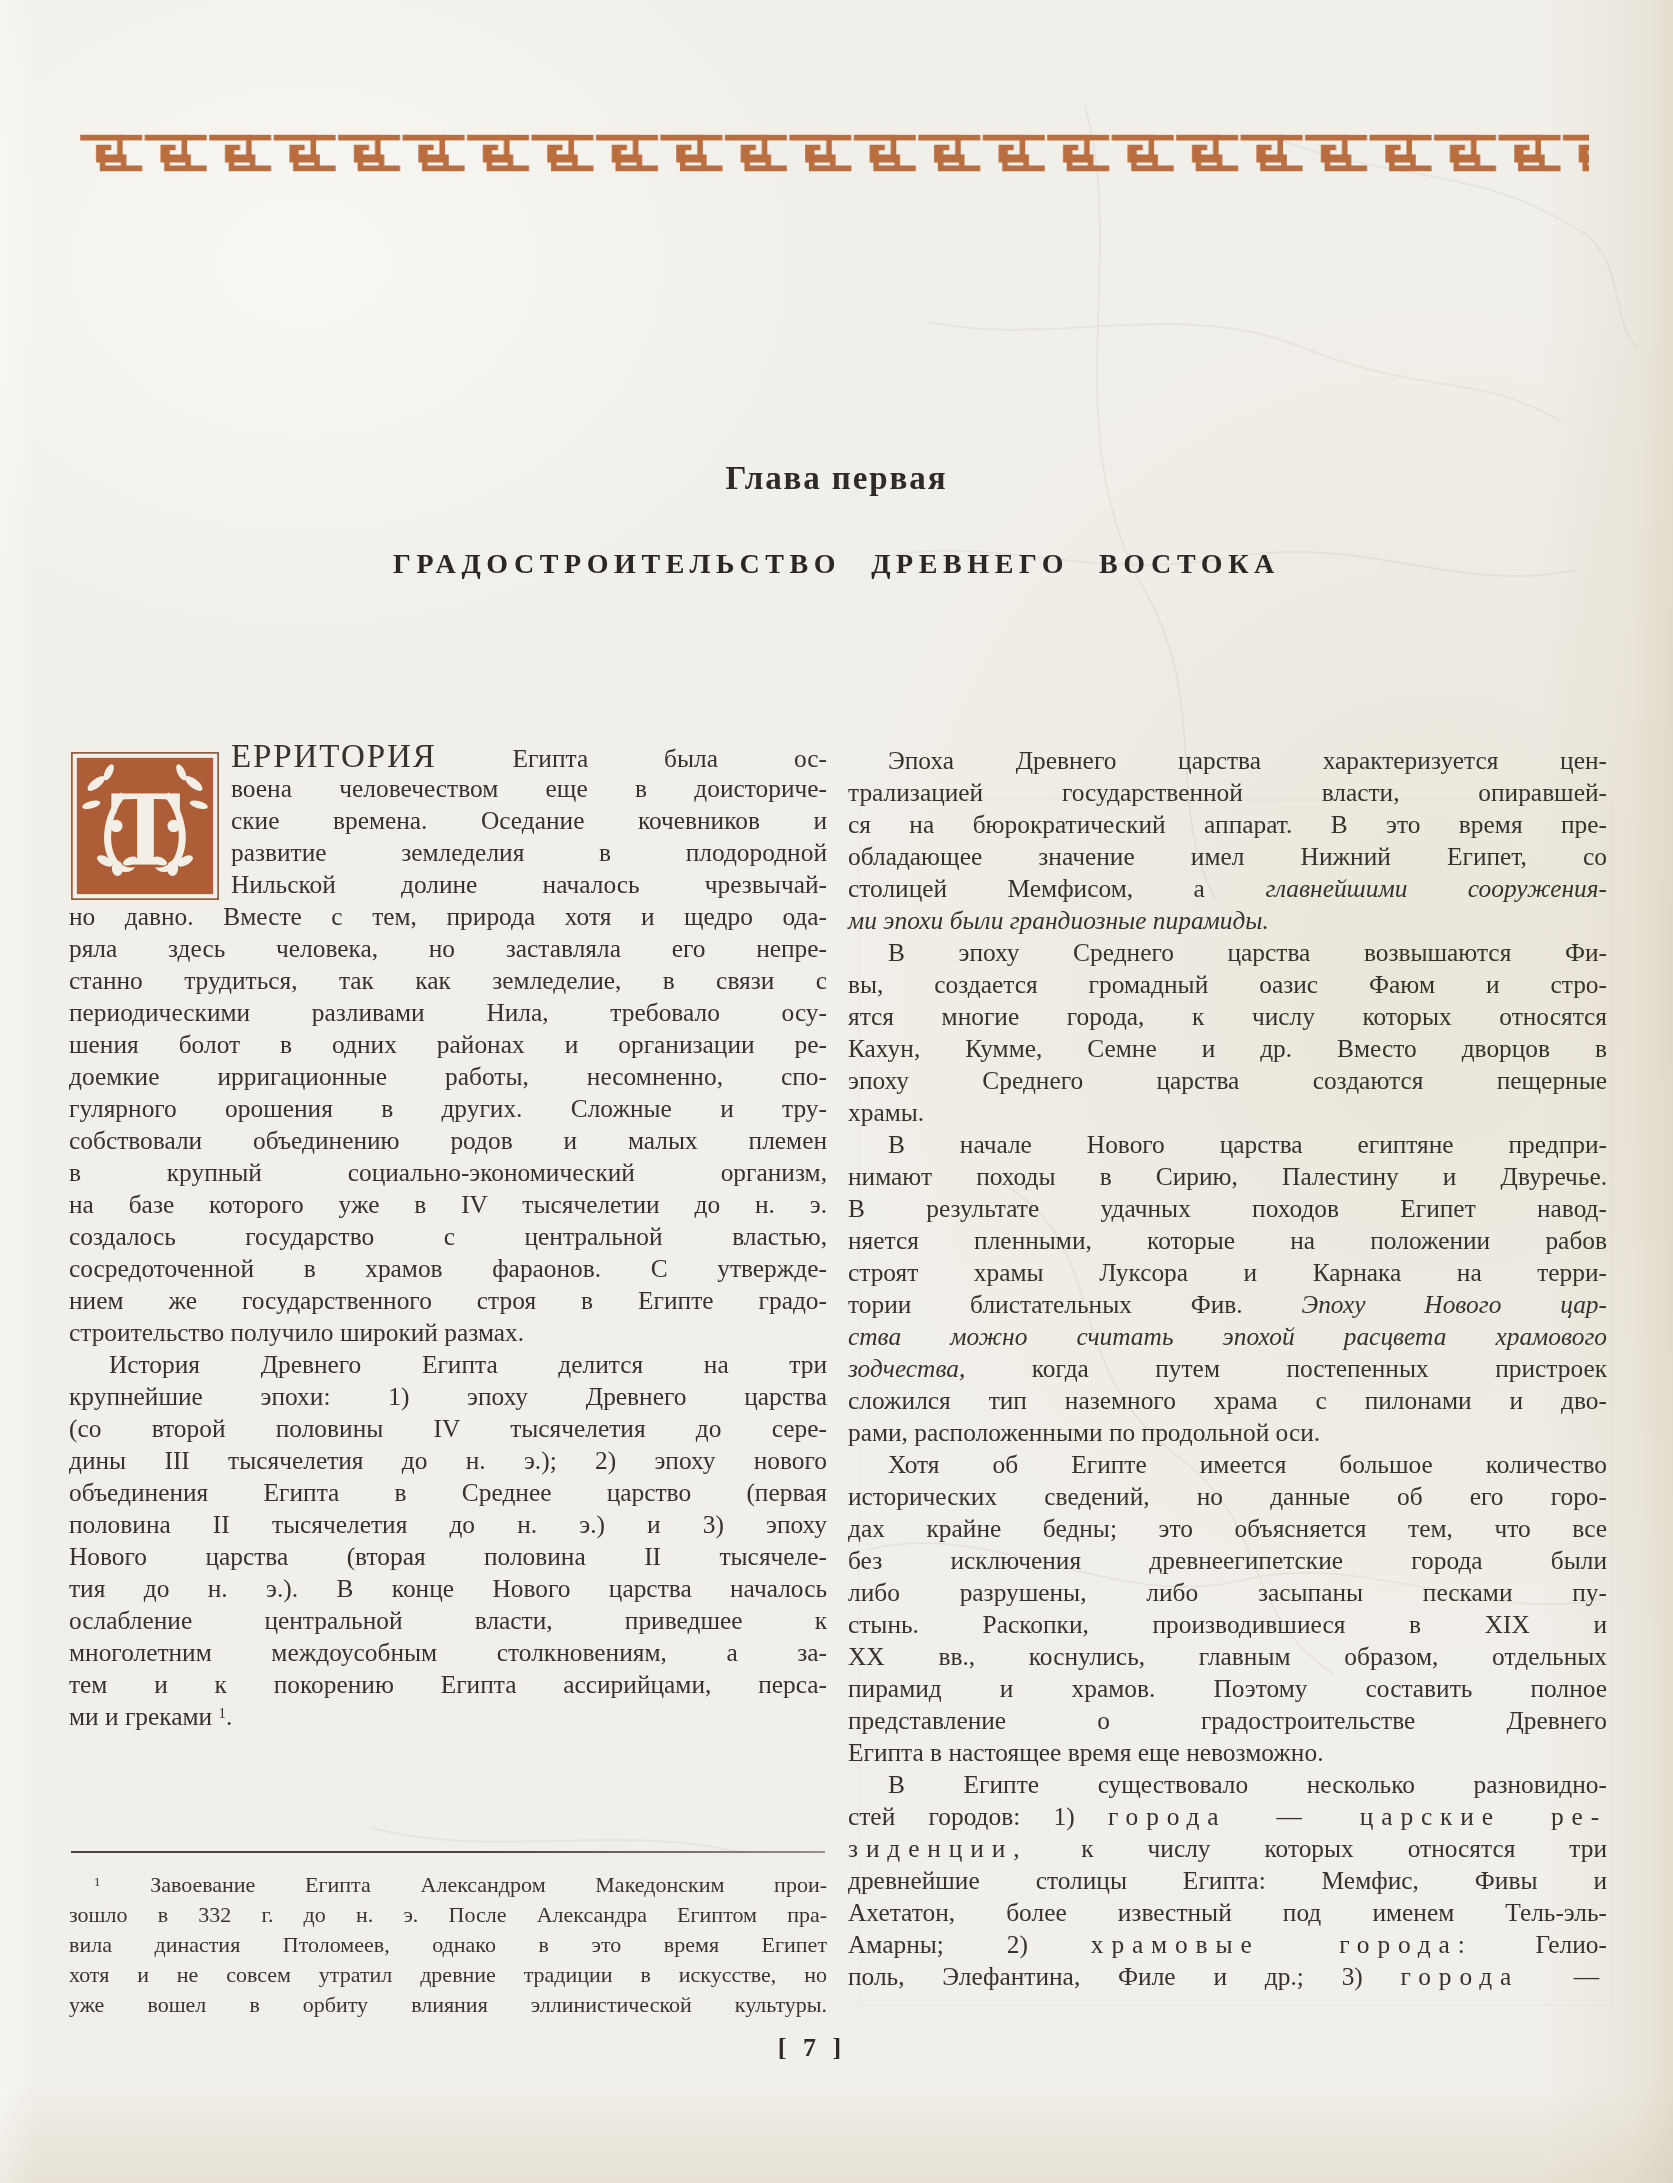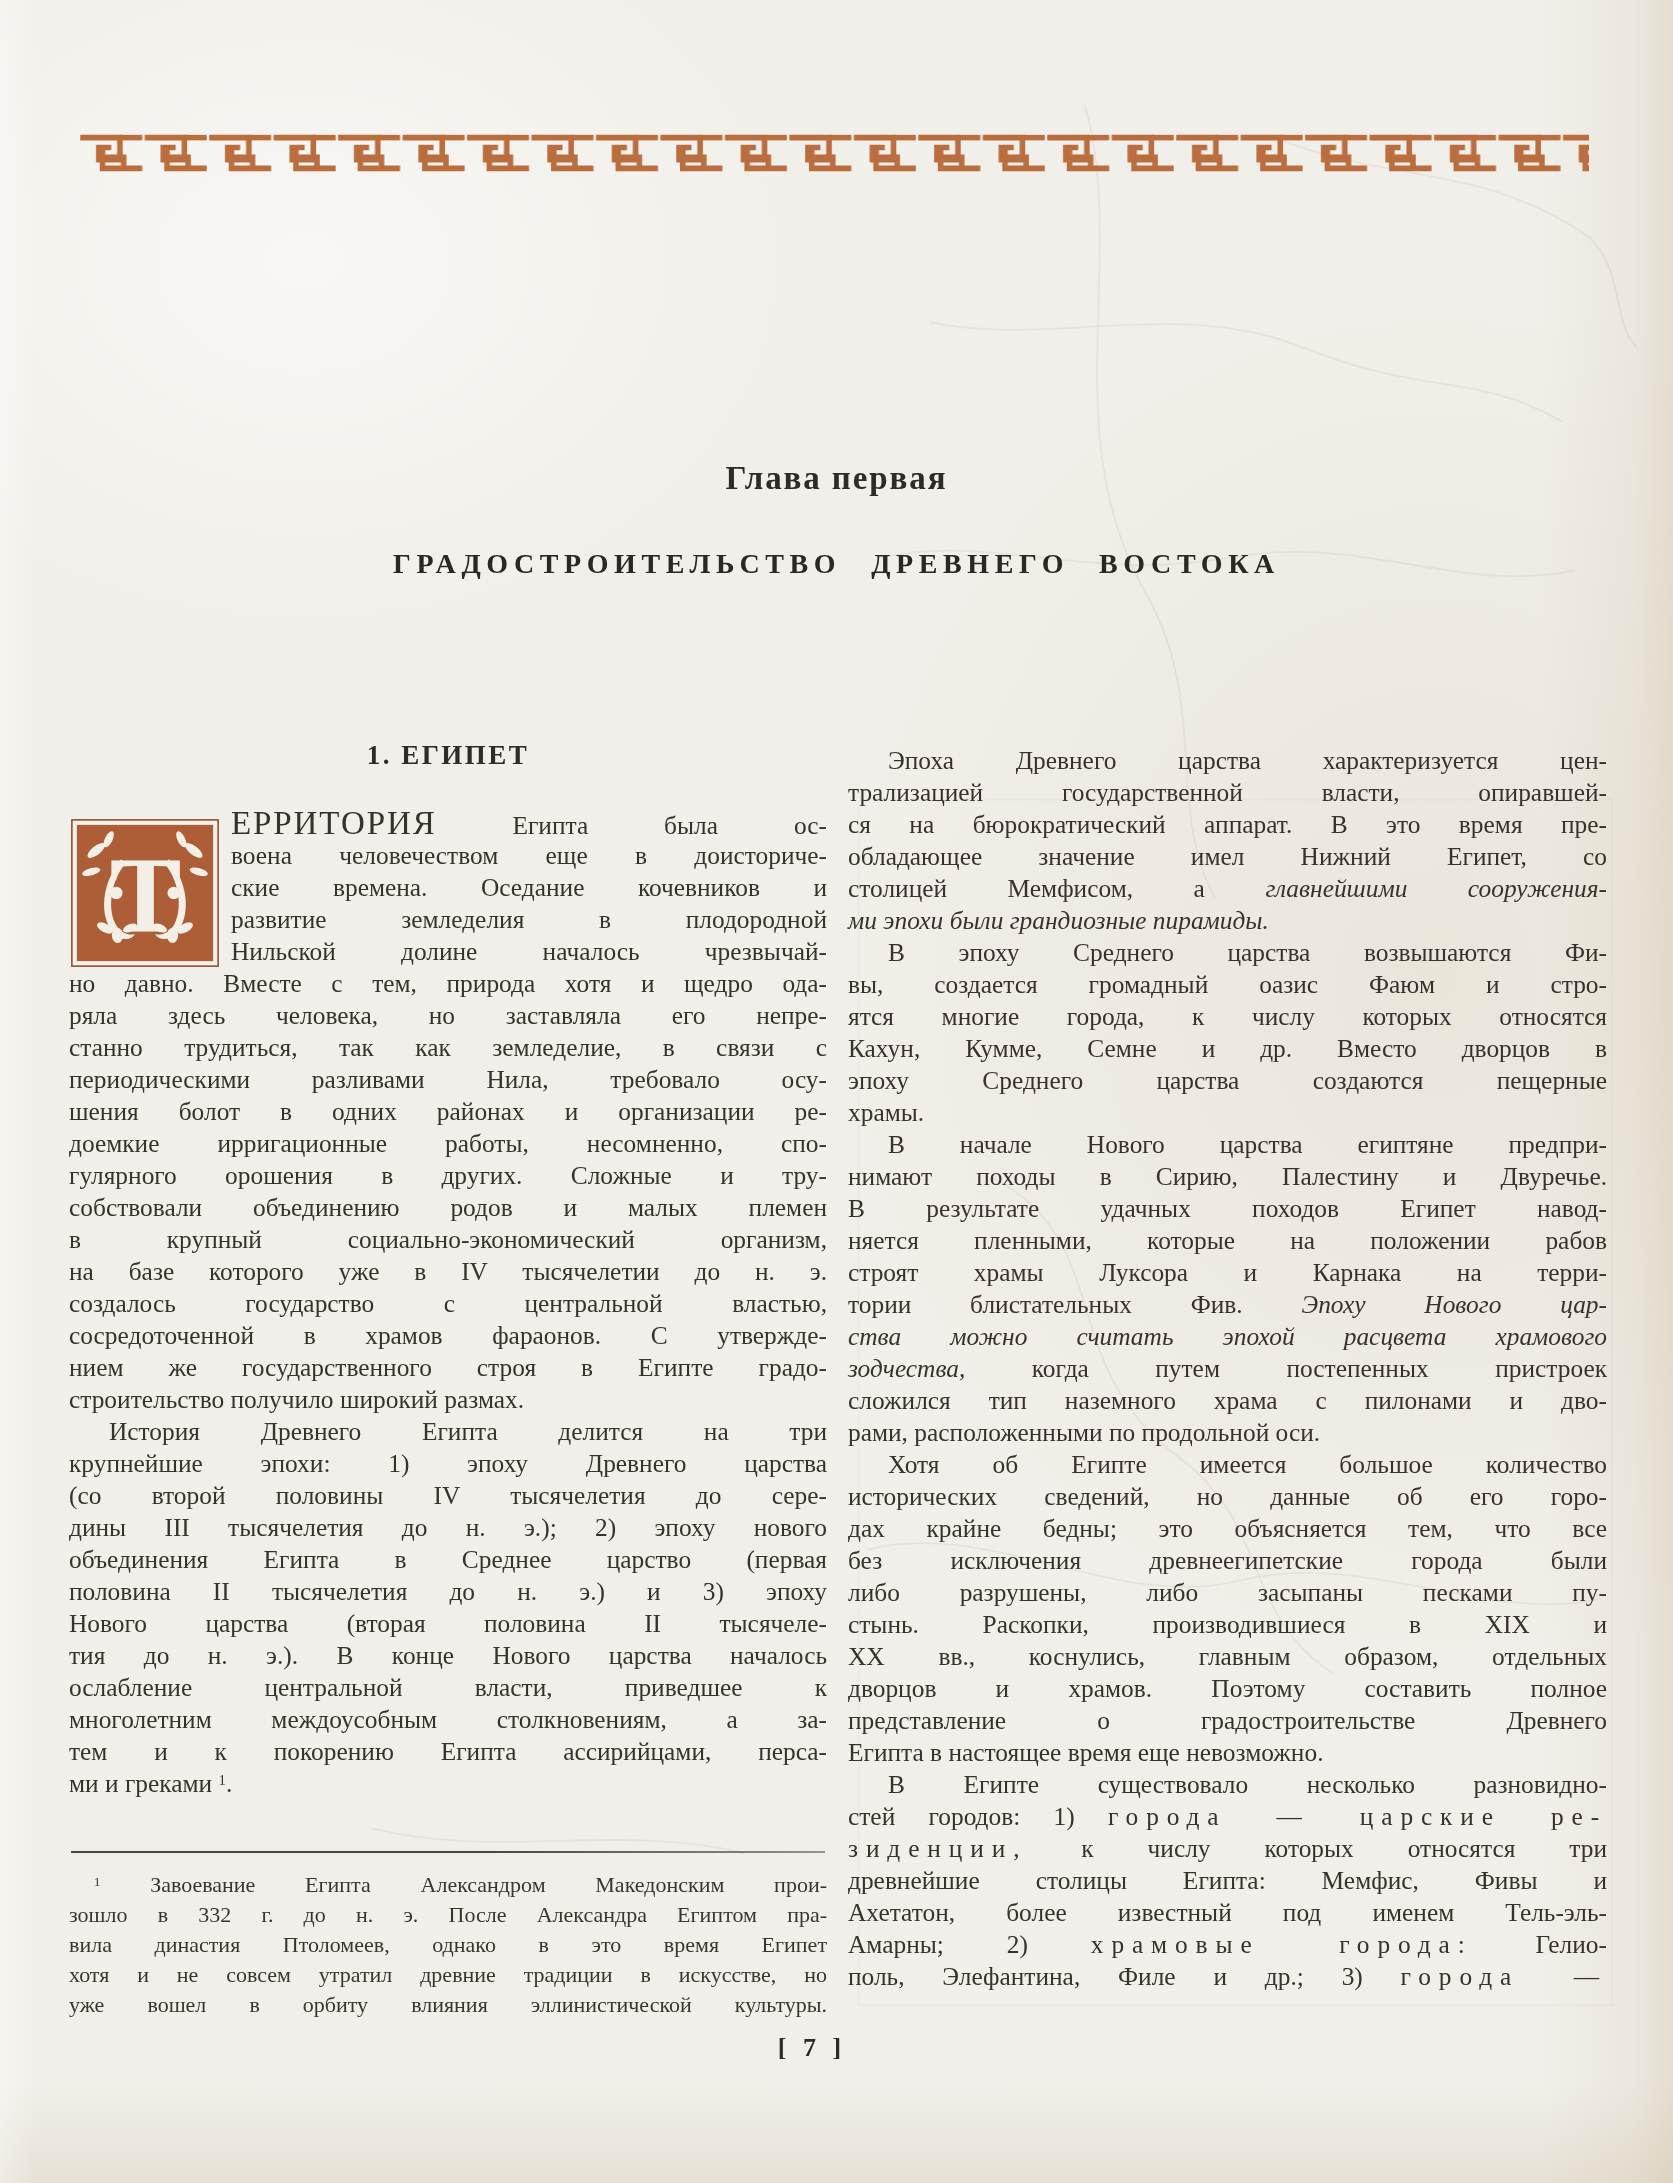--- a/index.html
+++ b/index.html
@@ -75,21 +75,20 @@
         </g>
       </pattern>
     </defs>
     <rect x="0" y="0" width="2436" height="78" fill="url(#mk)" opacity="0.92"></rect>
   </svg>
 
   <div class="chapter">Глава первая</div>
   <div class="title">ГРАДОСТРОИТЕЛЬСТВО ДРЕВНЕГО ВОСТОКА</div>
 
   <div class="col" id="leftcol">
-    <div class="sechead">1. ЕГИПЕТ</div>
     <div class="body">
       <svg class="dropcap" viewBox="0 0 240 240">
         <rect x="3" y="3" width="234" height="234" fill="none" stroke="#8a4e2e" stroke-width="2.5"></rect>
         <rect x="11" y="11" width="218" height="218" fill="#ad5e37"></rect>
         <g fill="#f3efe6">
           <g id="sprig">
             <ellipse cx="42" cy="52" rx="17" ry="7" transform="rotate(-38 42 52)"></ellipse>
             <ellipse cx="62" cy="34" rx="14" ry="6" transform="rotate(-64 62 34)"></ellipse>
             <ellipse cx="34" cy="86" rx="15" ry="6" transform="rotate(-15 34 86)"></ellipse>
             <circle cx="74" cy="120" r="10"></circle>
@@ -171,21 +170,21 @@
           <div class="line lastl"><span>рами, расположенными по продольной оси.</span></div>
         </div>
         <div>
           <div class="line pindent"><span>Хотя об Египте имеется большое количество</span></div>
           <div class="line"><span>исторических сведений, но данные об его горо-</span></div>
           <div class="line"><span>дах крайне бедны; это объясняется тем, что все</span></div>
           <div class="line"><span>без исключения древнеегипетские города были</span></div>
           <div class="line"><span>либо разрушены, либо засыпаны песками пу-</span></div>
           <div class="line"><span>стынь. Раскопки, производившиеся в XIX и</span></div>
           <div class="line"><span>XX вв., коснулись, главным образом, отдельных</span></div>
-          <div class="line"><span>дворцов и храмов. Поэтому составить полное</span></div>
+          <div class="line"><span>пирамид и храмов. Поэтому составить полное</span></div>
           <div class="line"><span>представление о градостроительстве Древнего</span></div>
           <div class="line lastl"><span>Египта в настоящее время еще невозможно.</span></div>
         </div>
         <div>
           <div class="line pindent"><span>В Египте существовало несколько разновидно-</span></div>
           <div class="line"><span>стей городов: 1) </span><span class="sp">города — царские ре-</span></div>
           <div class="line"><span class="sp">зиденции,</span><span> к числу которых относятся три</span></div>
           <div class="line"><span>древнейшие столицы Египта: Мемфис, Фивы и</span></div>
           <div class="line"><span>Ахетатон, более известный под именем Тель-эль-</span></div>
           <div class="line"><span>Амарны; 2) </span><span class="sp">храмовые города:</span><span> Гелио-</span></div>

